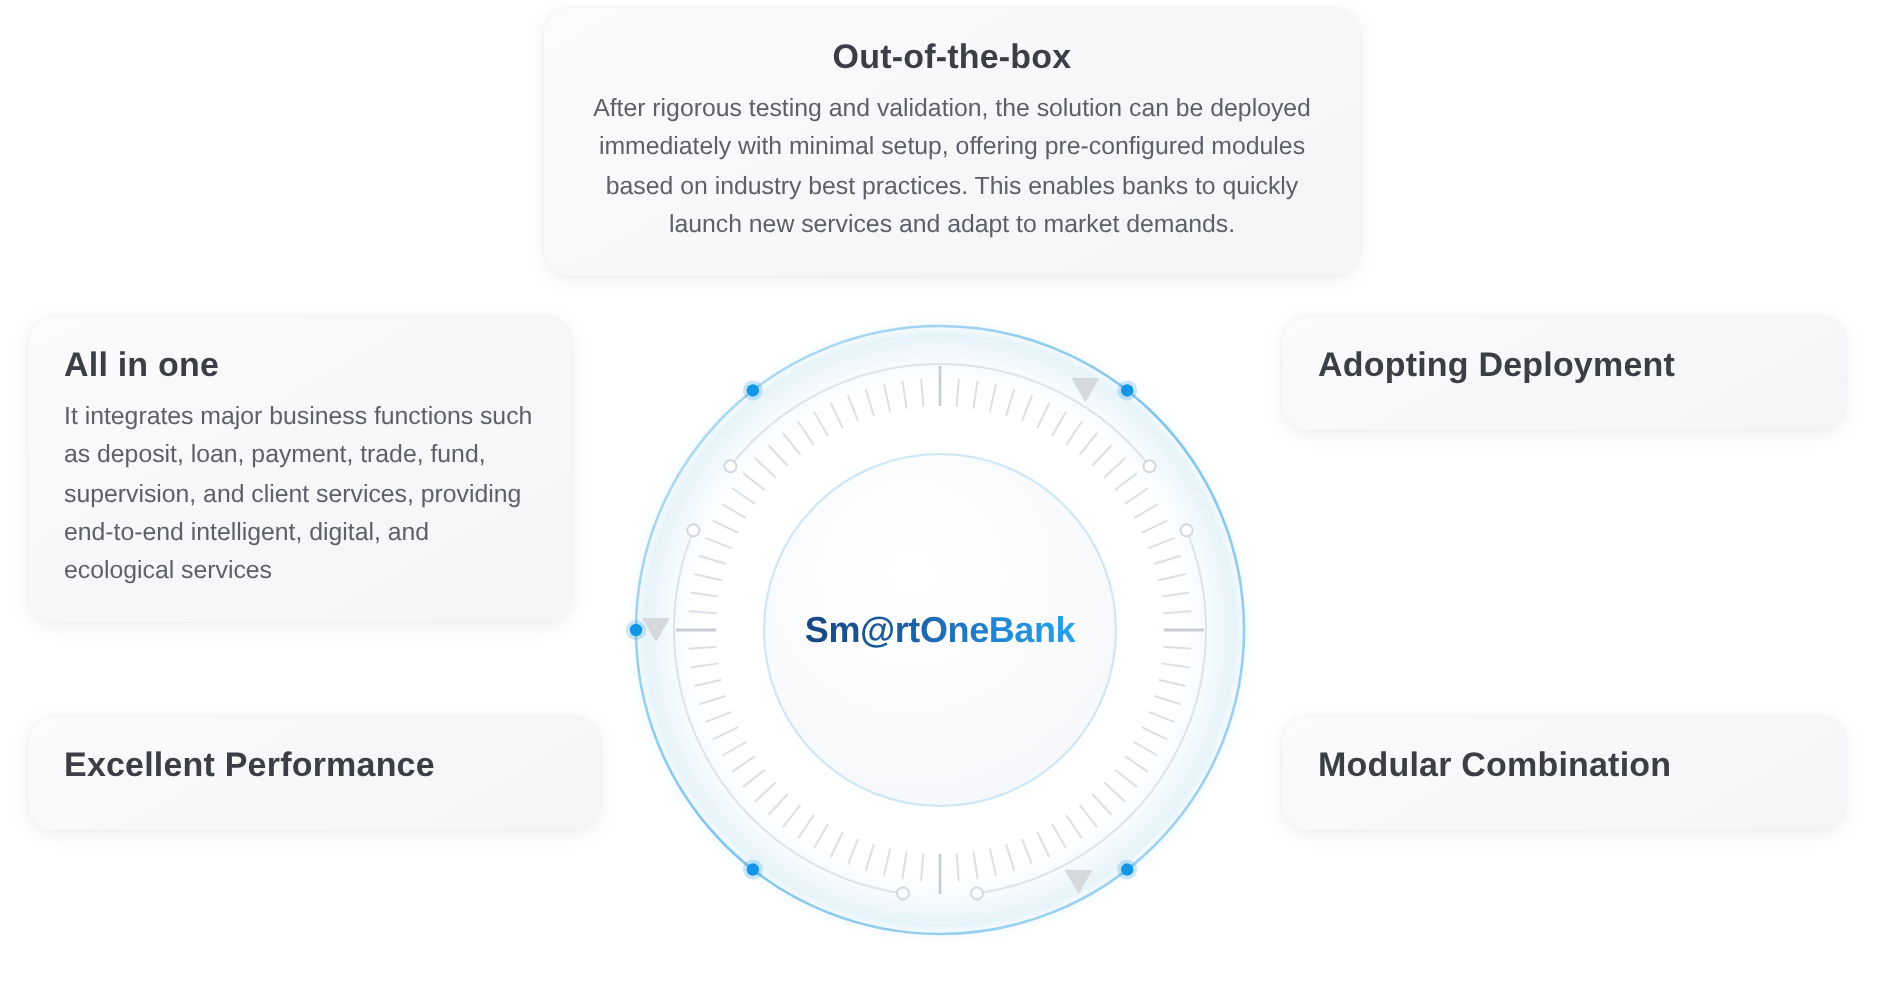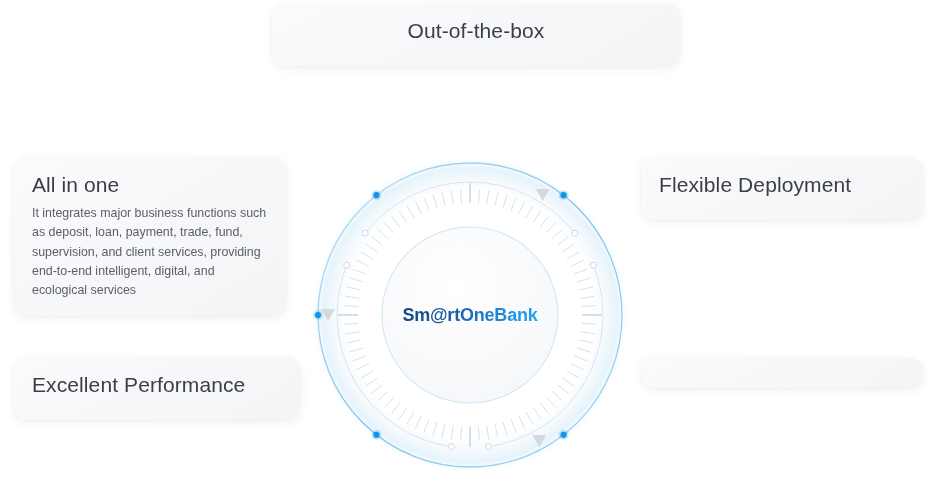--- a/index.html
+++ b/index.html
@@ -15,22 +15,22 @@
   
   .card {
     position: absolute;
     background: linear-gradient(150deg, #fbfbfc 0%, #f6f7f9 55%, #f4f5f7 100%);
     border-radius: 13px;
     box-shadow: 0 2px 9px rgba(120,130,145,0.13), 0 0 1px rgba(120,130,145,0.18);
     padding: 14px 18px 16px 18px;
   }
   .card-title {
     color: #3b3e44;
-    font-size: 21px;
-    font-weight: normal;
+    font-size: 17px;
+    font-weight: bold;
     letter-spacing: 0.1px;
     line-height: 1.25;
     margin-bottom: 6px;
   }
   .card-body {
     color: #5d6067;
     font-size: 12.4px;
     line-height: 1.55;
   }
   .align-right { text-align: left; }
@@ -70,36 +70,38 @@
     -webkit-text-fill-color: transparent;
   }
 </style>
 </head>
 <body>
 
 <div id="stage">
 
   <div class="card align-center" id="card-oob">
     <div class="card-title">Out-of-the-box</div>
+    <div class="card-body">After rigorous testing and validation, the solution can be deployed immediately with minimal setup, offering pre-configured modules based on industry best practices. This enables banks to quickly launch new services and adapt to market demands.</div>
   </div>
 
   <div class="card align-right" id="card-allinone">
     <div class="card-title">All in one</div>
     <div class="card-body">It integrates major business functions such as deposit, loan, payment, trade, fund, supervision, and client services, providing end-to-end intelligent, digital, and ecological services</div>
   </div>
 
   <div class="card align-left" id="card-flexible">
-    <div class="card-title">Flexible Deployment</div>
+    <div class="card-title">Adopting Deployment</div>
   </div>
 
   <div class="card align-right" id="card-performance">
     <div class="card-title">Excellent Performance</div>
   </div>
 
   <div class="card align-left" id="card-modular">
+    <div class="card-title">Modular Combination</div>
   </div>
 
   <div id="diagram">
     <svg id="ring-svg" viewBox="0 0 330 330" xmlns="http://www.w3.org/2000/svg" aria-hidden="true">
       <defs>
         <radialGradient id="glow" cx="50%" cy="50%" r="50%">
           <stop offset="72%" stop-color="#ffffff" stop-opacity="0"></stop>
           <stop offset="92%" stop-color="#cfe9f8" stop-opacity="0.55"></stop>
           <stop offset="100%" stop-color="#ffffff" stop-opacity="0"></stop>
         </radialGradient>

